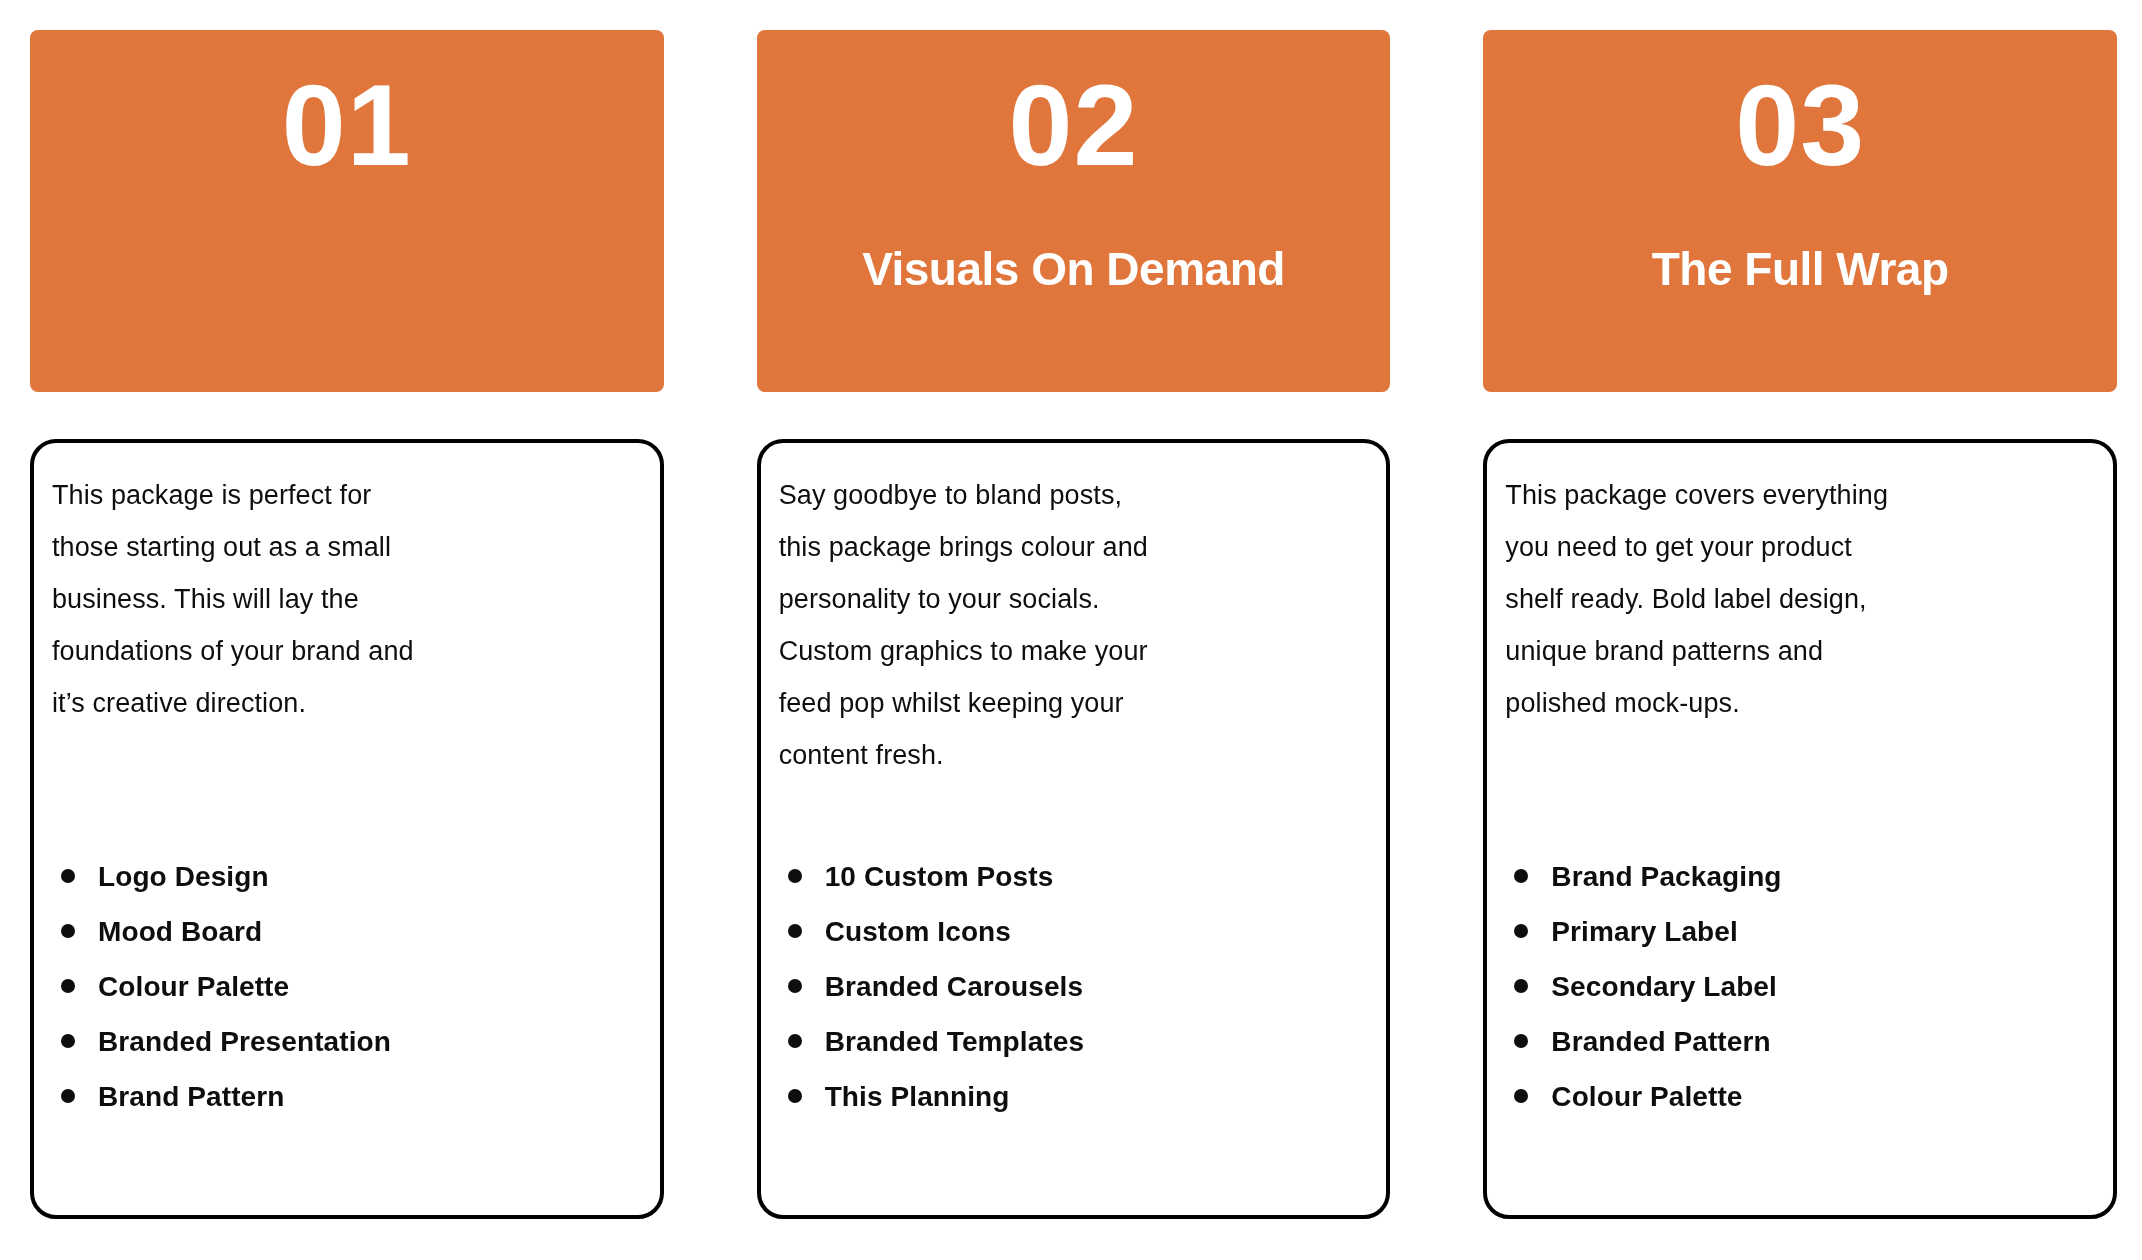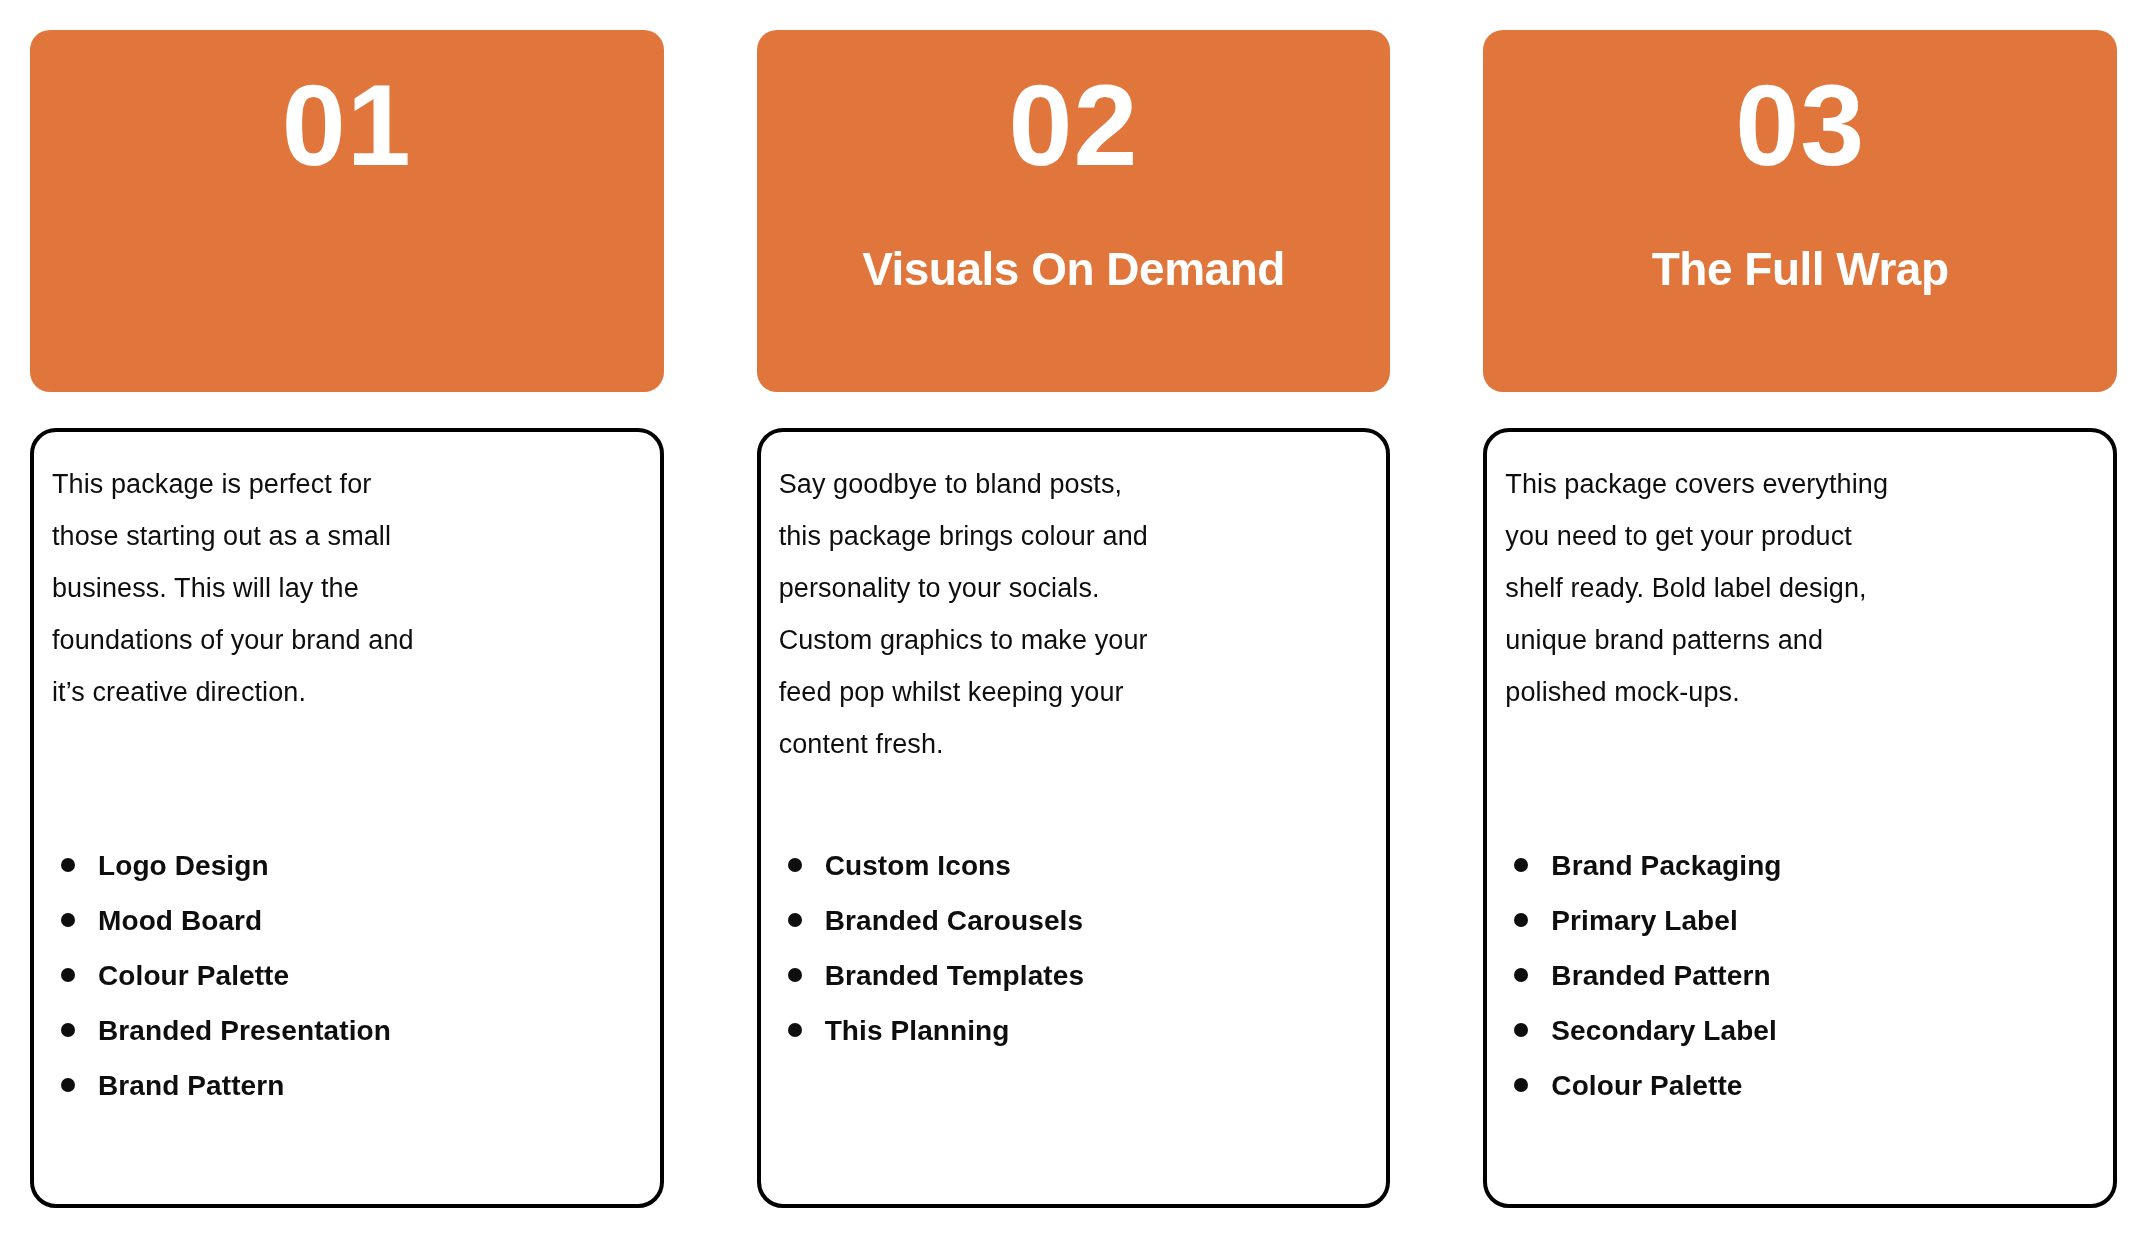--- a/index.html
+++ b/index.html
@@ -21,25 +21,25 @@
     width: 2087px;
     display: grid;
     grid-template-columns: repeat(3, 1fr);
     column-gap: 93px;
   }
   .col { display: block; }
 
   
   .header-card {
     height: 362px;
-    border-radius: 20px;
+    border-radius: 8px;
     background: var(--accent, #E0763B);
     color: #ffffff;
     text-align: center;
-    margin-bottom: 36px;
+    margin-bottom: 47px;
     overflow: hidden;
   }
   .pkg-number {
     font-size: 115px;
     line-height: 115px;
     font-weight: 700;
     margin-top: 38px;
     letter-spacing: 1px;
   }
   .pkg-title {
@@ -125,20 +125,21 @@
       <div class="pkg-title">Visuals On Demand</div>
     </div>
     <div class="body-card">
       <p class="pkg-desc">Say goodbye to bland posts,
 this package brings colour and
 personality to your socials.
 Custom graphics to make your
 feed pop whilst keeping your
 content fresh.</p>
       <ul class="feature-list">
+        <li>10 Custom Posts</li>
         <li>Custom Icons</li>
         <li>Branded Carousels</li>
         <li>Branded Templates</li>
         <li>This Planning</li>
       </ul>
     </div>
   </div>
 
   <div class="col">
     <div class="header-card">
@@ -147,20 +148,20 @@
     </div>
     <div class="body-card">
       <p class="pkg-desc">This package covers everything
 you need to get your product
 shelf ready. Bold label design,
 unique brand patterns and
 polished mock-ups.</p>
       <ul class="feature-list">
         <li>Brand Packaging</li>
         <li>Primary Label</li>
+        <li>Secondary Label</li>
         <li>Branded Pattern</li>
-        <li>Secondary Label</li>
         <li>Colour Palette</li>
       </ul>
     </div>
   </div>
 
 </div>
 
 </body></html>

